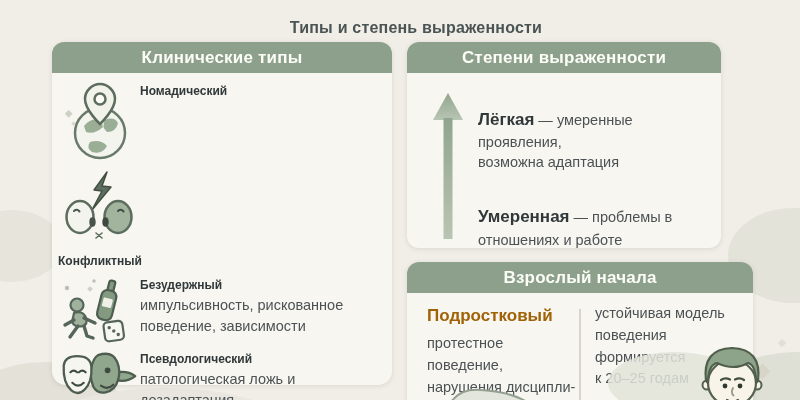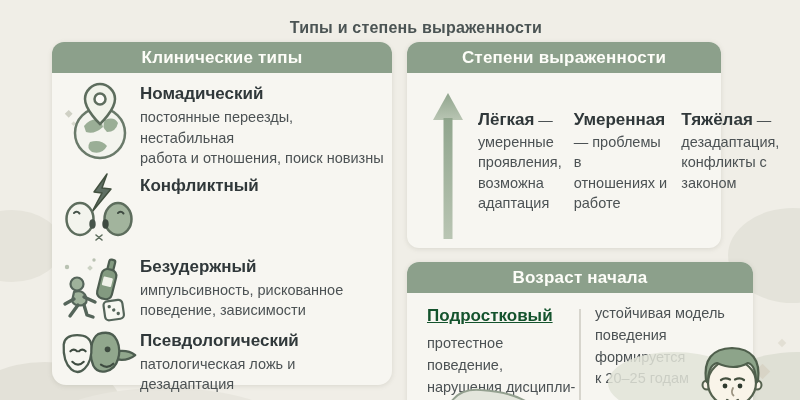--- a/index.html
+++ b/index.html
@@ -34,42 +34,42 @@
     height:31px;background:#8ca08b;border-radius:12px 12px 0 0;
     color:#fdfdf8;font-size:17px;font-weight:700;
     display:flex;align-items:center;justify-content:center;letter-spacing:.2px;
   }
 
   
   #clinical-card{left:52px;top:42px;width:340px;height:343px;border-radius:14px;}
   .ct-items{padding:4px 8px 0 6px;}
   .ct-item{display:flex;align-items:flex-start;}
   .ct-item.r1{min-height:84px;}
-  .ct-item.r2{min-height:81px;}
+  .ct-item.r2{min-height:81px;flex-direction:column;}
   .ct-item.r3{min-height:72px;}
   .ct-icon{width:82px;flex:0 0 82px;display:flex;align-items:center;justify-content:center;padding-top:4px;}
   .ct-text{padding-top:7px;}
-  .ct-title{font-size:17px;font-weight:700;color:#30383a;margin-bottom:3px;}
+  .ct-title{font-size:12px;font-weight:700;color:#30383a;margin-bottom:3px;}
   .ct-desc{font-size:14.5px;color:#4c5254;line-height:1.42;white-space:pre-line;}
 
   
   #severity-card{left:407px;top:42px;width:314px;height:206px;}
   .sev-body{display:flex;padding:14px 10px 0 26px;}
   .sev-arrow{flex:0 0 30px;margin-right:15px;margin-top:6px;}
-  .sev-items{display:flex;gap:12px;}
+  .sev-items{display:flex;flex-direction:column;gap:12px;}
   .sev-item{font-size:14.5px;color:#4c5254;line-height:1.42;white-space:pre-line;}
   .sev-title{font-size:17px;font-weight:700;color:#30383a;margin-right:4px;}
 
   
   #age-card{left:407px;top:262px;width:346px;height:172px;}
   .age-cols{display:flex;padding:10px 6px 0 20px;}
   .age-col1{width:152px;flex:0 0 152px;}
   .age-divider{width:2px;background:#d7d5cd;margin-top:6px;height:126px;flex:0 0 2px;}
   .age-col2{padding-left:14px;}
-  .age-title{font-size:17px;font-weight:700;color:#14532d;margin:3px 0 7px;text-decoration:underline;}
+  .age-title{font-size:17px;font-weight:700;color:#a16207;margin:3px 0 7px;}
   .age-desc{font-size:14.5px;color:#4c5254;line-height:1.5;white-space:pre-line;}
 
   .man-illustration{position:absolute;left:696px;top:343px;z-index:5;}
   .cut-shape{position:absolute;left:449px;top:386px;z-index:2;}
 </style>
 </head>
 <body>
 
 <div class="blob blob-left-mid"></div>
 <div class="blob blob-left-bottom"></div>
@@ -96,22 +96,20 @@
           <circle cx="37" cy="52" r="25" fill="#f3f4ee" stroke="#6a7a6a" stroke-width="2.5"></circle>
           <path d="M21 45 q7 -9 17 -6 l2 7 q-9 8 -17 5 z" fill="#9aae96"></path>
           <path d="M42 39 q9 -4 13 3 q-2 9 -11 9 q-6 -5 -2 -12 z" fill="#9aae96"></path>
           <path d="M27 61 q11 -3 17 4 q-5 9 -15 6 q-6 -4 -2 -10 z" fill="#9aae96"></path>
           <path d="M37 3 C45 3 52 10 52 18 C52 29 37 43 37 43 C37 43 22 29 22 18 C22 10 29 3 37 3 Z" fill="#f1f3ea" stroke="#5d6d5d" stroke-width="2.5"></path>
           <circle cx="37" cy="18" r="5.5" fill="#fbfbf7" stroke="#5d6d5d" stroke-width="2.5"></circle>
         </svg>
       </div>
       <div class="ct-text">
         <div class="ct-title">Номадический</div>
-        <div class="ct-desc">постоянные переезды, нестабильная
-работа и отношения, поиск новизны</div>
       </div>
     </div>
 
     <div class="ct-item r2">
       <div class="ct-icon">
         <svg width="72" height="70" viewBox="0 0 72 70">
           <path d="M44 1 L31 19 L39 20 L29 39 L48 16 L39 15 Z" fill="#5f6f63" stroke="#42503f" stroke-width="1.5" stroke-linejoin="round"></path>
           <ellipse cx="17" cy="46" rx="13.5" ry="16" fill="#f3f4ed" stroke="#5d6d5d" stroke-width="2.5"></ellipse>
           <ellipse cx="55" cy="46" rx="13.5" ry="16" fill="#a2b49d" stroke="#5d6d5d" stroke-width="2.5"></ellipse>
           <path d="M11 40 q3 -2.5 5.5 .5" fill="none" stroke="#47544a" stroke-width="2" stroke-linecap="round"></path>
@@ -203,21 +201,21 @@
       <div class="sev-item">
         <span class="sev-title">Тяжёлая</span><span>— дезадаптация,
 конфликты с законом</span>
       </div>
     </div>
   </div>
 </section>
 
 <section class="card" id="age-card">
   <header class="card-header">
-    <span>Возраст начала</span>
+    <span>Взрослый начала</span>
   </header>
   <div class="age-cols">
     <div class="age-col1">
       <div class="age-title">Подростковый</div>
       <div class="age-desc">протестное поведение,
 нарушения дисципли-
 ны, ранние зависимости</div>
     </div>
     <div class="age-divider"></div>
     <div class="age-col2">

